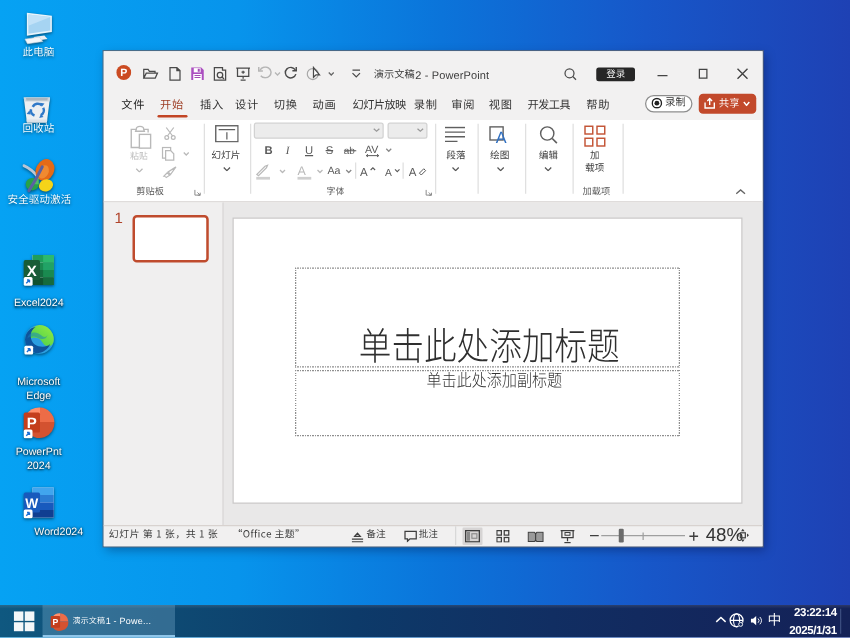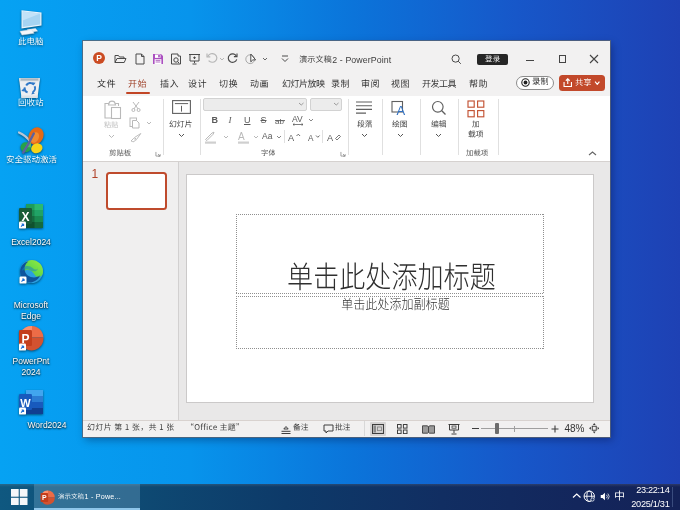--- a/index.html
+++ b/index.html
@@ -874,21 +874,21 @@
     </div>
 <div class="ab" style="left:411.5px;top:382px;">
       <div style="width:4.5px;height:11px;background:#6b6b6b;border-radius:1px"></div>
     </div>
 <div class="ab" style="left:467.5px;top:383.5px;">
       <svg width="8" height="8" viewBox="0 0 8 8">
         <path d="M4 .5 L4 7.5 M.5 4 L7.5 4" stroke="#3e3e3e" stroke-width="1.1"></path>
       </svg>
     </div>
 <div class="ab" style="left:481.5px;top:384px;">
-      <span style="font-size:10px;color:#333;line-height:8px;display:block">48%</span>
+      <span style="font-size:15px;color:#333;line-height:8px;display:block">48%</span>
     </div>
 <div class="ab" style="left:505.5px;top:382px;">
       <svg width="10.5" height="10.5" viewBox="0 0 11 11">
 <rect x="3.4" y="3.4" width="4.2" height="4.2" fill="none" stroke="#3e3e3e" stroke-width="1"></rect>
 <path d="M5.5 0 L7 2 L4 2 Z M5.5 11 L4 9 L7 9 Z M0 5.5 L2 4 L2 7 Z M11 5.5 L9 7 L9 4 Z" fill="#3e3e3e"></path>
       </svg>
     </div>
 </div>
 <div class="ab" style="left:0;top:484px;width:680px;height:26px;background:linear-gradient(to right,#0f5880 0%,#0e4a73 20%,#0d3a69 42%,#112e62 65%,#13265c 85%,#142257 100%)">
 <div class="ab" style="left:0;top:0;width:100%;height:3px;background:linear-gradient(to bottom,rgba(255,255,255,.10),rgba(255,255,255,0))"></div>
@@ -944,13 +944,13 @@
 <path d="M8.6 4.2 a3.2 3.2 0 0 1 0 4.6 M10.5 2.6 a5.8 5.8 0 0 1 0 7.8" fill="none" stroke="#fff" stroke-width="1"></path>
     </svg>
   </div>
 <div class="ab" style="left:614px;top:489.5px">
     <svg width="11.0" height="13.3" viewBox="0 0 1000 1210">
       <g fill="#ffffff" transform="translate(0 880)">
         <path transform="translate(0 0)" d="M458 -840V-661H96V-186H171V-248H458V79H537V-248H825V-191H902V-661H537V-840ZM171 -322V-588H458V-322ZM825 -322H537V-588H825Z"></path>
       </g>
     </svg>
   </div>
-<div class="ab" style="left:601px;top:484.3px;width:68.5px;text-align:right;font-size:9.2px;color:#fff;line-height:13.4px;font-weight:400;letter-spacing:-0.3px">23:22:14<br>2025/1/31</div>
+<div class="ab" style="left:601px;top:484.3px;width:68.5px;text-align:right;font-size:9.2px;color:#fff;line-height:13.4px;font-weight:700;letter-spacing:-0.3px">23:22:14<br>2025/1/31</div>
 <div class="ab" style="left:671.5px;top:487px;width:1px;height:20px;background:#3a4c7e"></div>
 </body></html>

